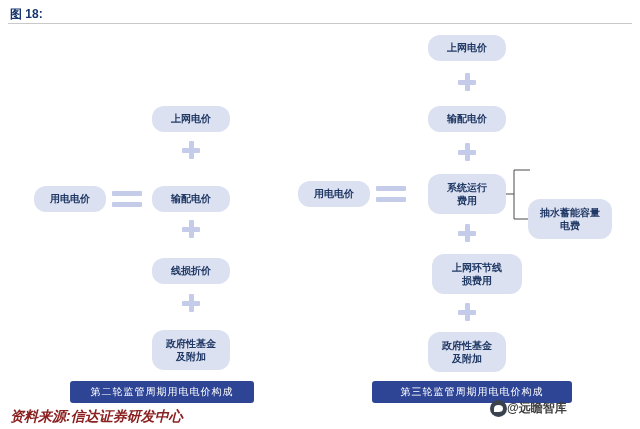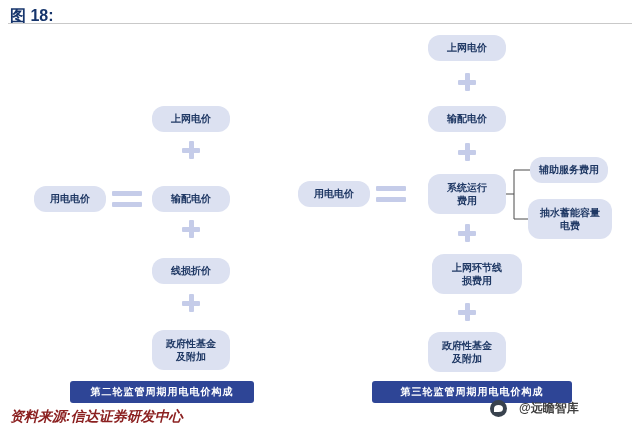--- a/index.html
+++ b/index.html
@@ -20,21 +20,21 @@
   .canvas {
     position:relative;
     width:640px; height:429px;
     background:#ffffff;
     overflow:hidden;
   }
   .figure-header {
     position:absolute; left:10px; top:6px; right:8px;
     display:flex; align-items:baseline; gap:10px;
     color:var(--title);
-    font-size:16px; font-weight:bold;
+    font-size:12px; font-weight:bold;
   }
   .header-divider {
     position:absolute; left:8px; right:8px; top:23px;
     border-top:1px solid var(--divider);
   }
   .box {
     position:absolute;
     background:var(--box-bg);
     color:var(--box-text);
     font-size:10px; font-weight:bold;
@@ -58,35 +58,35 @@
   .equals::before, .equals::after {
     content:""; position:absolute; left:0; width:100%; height:5px;
     background:var(--connector); border-radius:1px;
   }
   .equals::before { top:0; }
   .equals::after { bottom:0; }
   .caption-banner {
     position:absolute;
     background:var(--banner-bg);
     color:var(--banner-text);
-    font-size:10px; font-weight:bold;
+    font-size:10px; font-weight:normal;
     letter-spacing:1px;
     display:flex; align-items:center; justify-content:center;
     border-radius:3px;
     height:22px; top:381px;
   }
   .bracket-svg { position:absolute; left:506px; top:150px; }
   .source-text {
     position:absolute; left:10px; top:408px;
     color:var(--source);
     font-size:14px; font-weight:bold; font-style:italic;
   }
   .watermark {
     position:absolute; left:490px; top:400px;
-    display:flex; align-items:flex-start; gap:12px;
+    display:flex; align-items:flex-start; gap:0;
     color:var(--watermark-text);
     font-size:12px; font-weight:bold;
   }
   .wm-logo {
     width:17px; height:17px; border-radius:50%;
     background:#39424e; position:relative; flex:0 0 auto;
   }
   .wm-logo::after {
     content:""; position:absolute; left:4px; top:5px;
     width:9px; height:7px; border-radius:50% 50% 50% 0;
@@ -137,21 +137,20 @@
 损费用</div>
   <div class="plus" style="left:458px; top:303px"></div>
 
   <div class="box" style="left:428px; top:332px; width:78px; height:40px">政府性基金
 及附加</div>
 
   <svg class="bracket-svg" width="26" height="80" viewBox="0 0 26 80">
     <path d="M0,44 H8 M8,20 V69 M8,20 H24 M8,69 H24" fill="none" style="stroke:var(--bracket, #4a4a4a)" stroke-width="1"></path>
   </svg>
 
-  <div class="box" style="left:530px; top:157px; width:78px; height:26px">辅助服务费用</div>
   <div class="box" style="left:528px; top:199px; width:84px; height:40px">抽水蓄能容量
 电费</div>
 
   <div class="caption-banner" style="left:372px; width:200px">第三轮监管周期用电电价构成</div>
 
   <div class="source-text">资料来源:信达证券研发中心</div>
 
   <div class="watermark">
     <span class="wm-logo"></span>
     <span>@远瞻智库</span>

